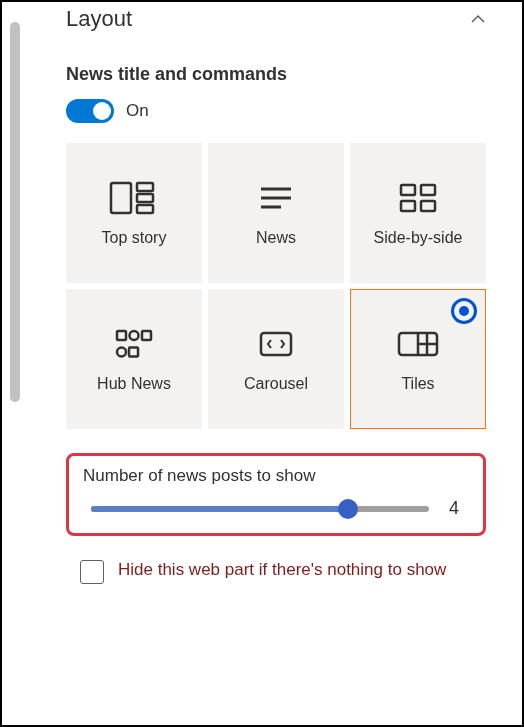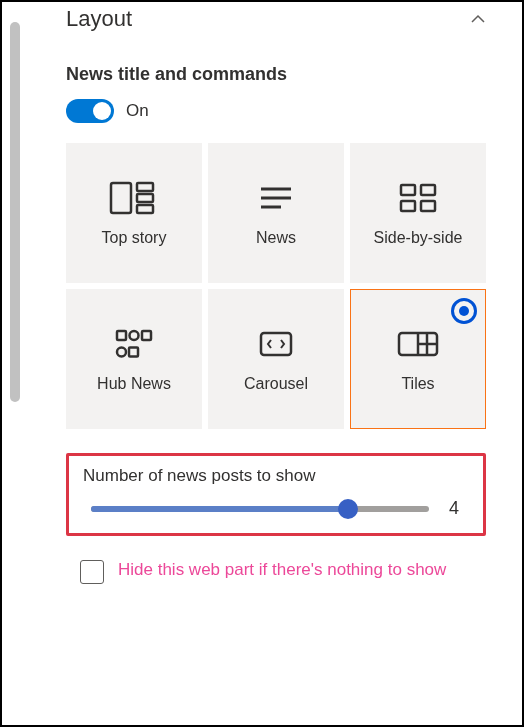--- a/index.html
+++ b/index.html
@@ -120,21 +120,21 @@
     }
     .card-label {
       font-size: 16px;
       color: #323130;
       text-align: center;
     }
     .highlighted-section {
       border: 3px solid #dc3545;
       padding: 10px 14px 14px 14px;
       margin-top: 24px;
-      border-radius: 2px;
+      border-radius: 8px;
     }
     .slider-label {
       font-size: 17px;
       color: #323130;
       margin-bottom: 12px;
     }
     .slider-row {
       display: flex;
       align-items: center;
       gap: 20px;
@@ -182,21 +182,21 @@
       width: 22px;
       height: 22px;
       border: 1.5px solid #605e5c;
       border-radius: 3px;
       margin-top: 2px;
       flex-shrink: 0;
       cursor: pointer;
     }
     .checkbox-label {
       font-size: 17px;
-      color: #ec4899;
+      color: #7f1d1d;
       line-height: 1.4;
     }
   </style>
 </head>
 <body>
 
 <div class="scrollbar-track"></div>
 
 <div class="panel">
 

